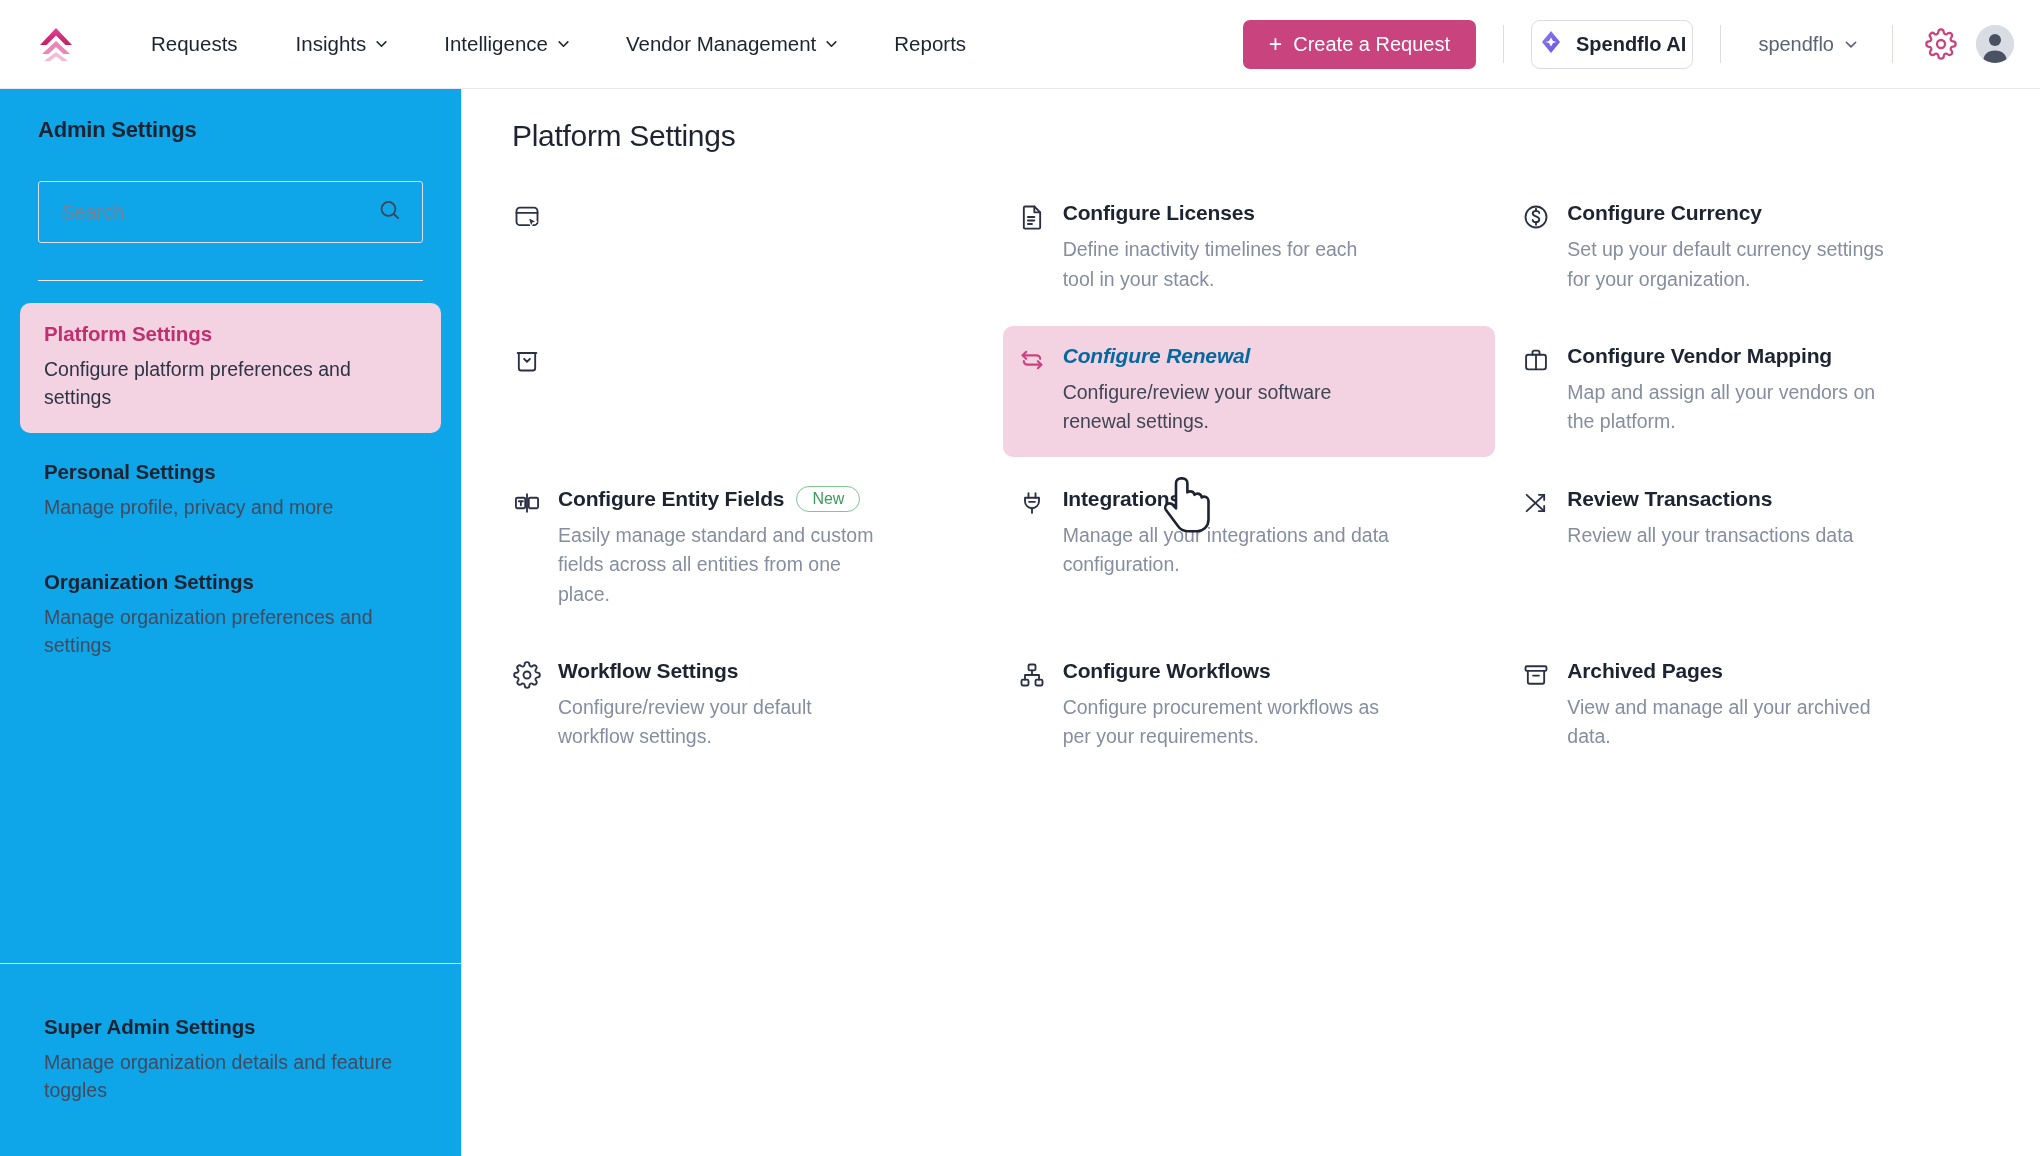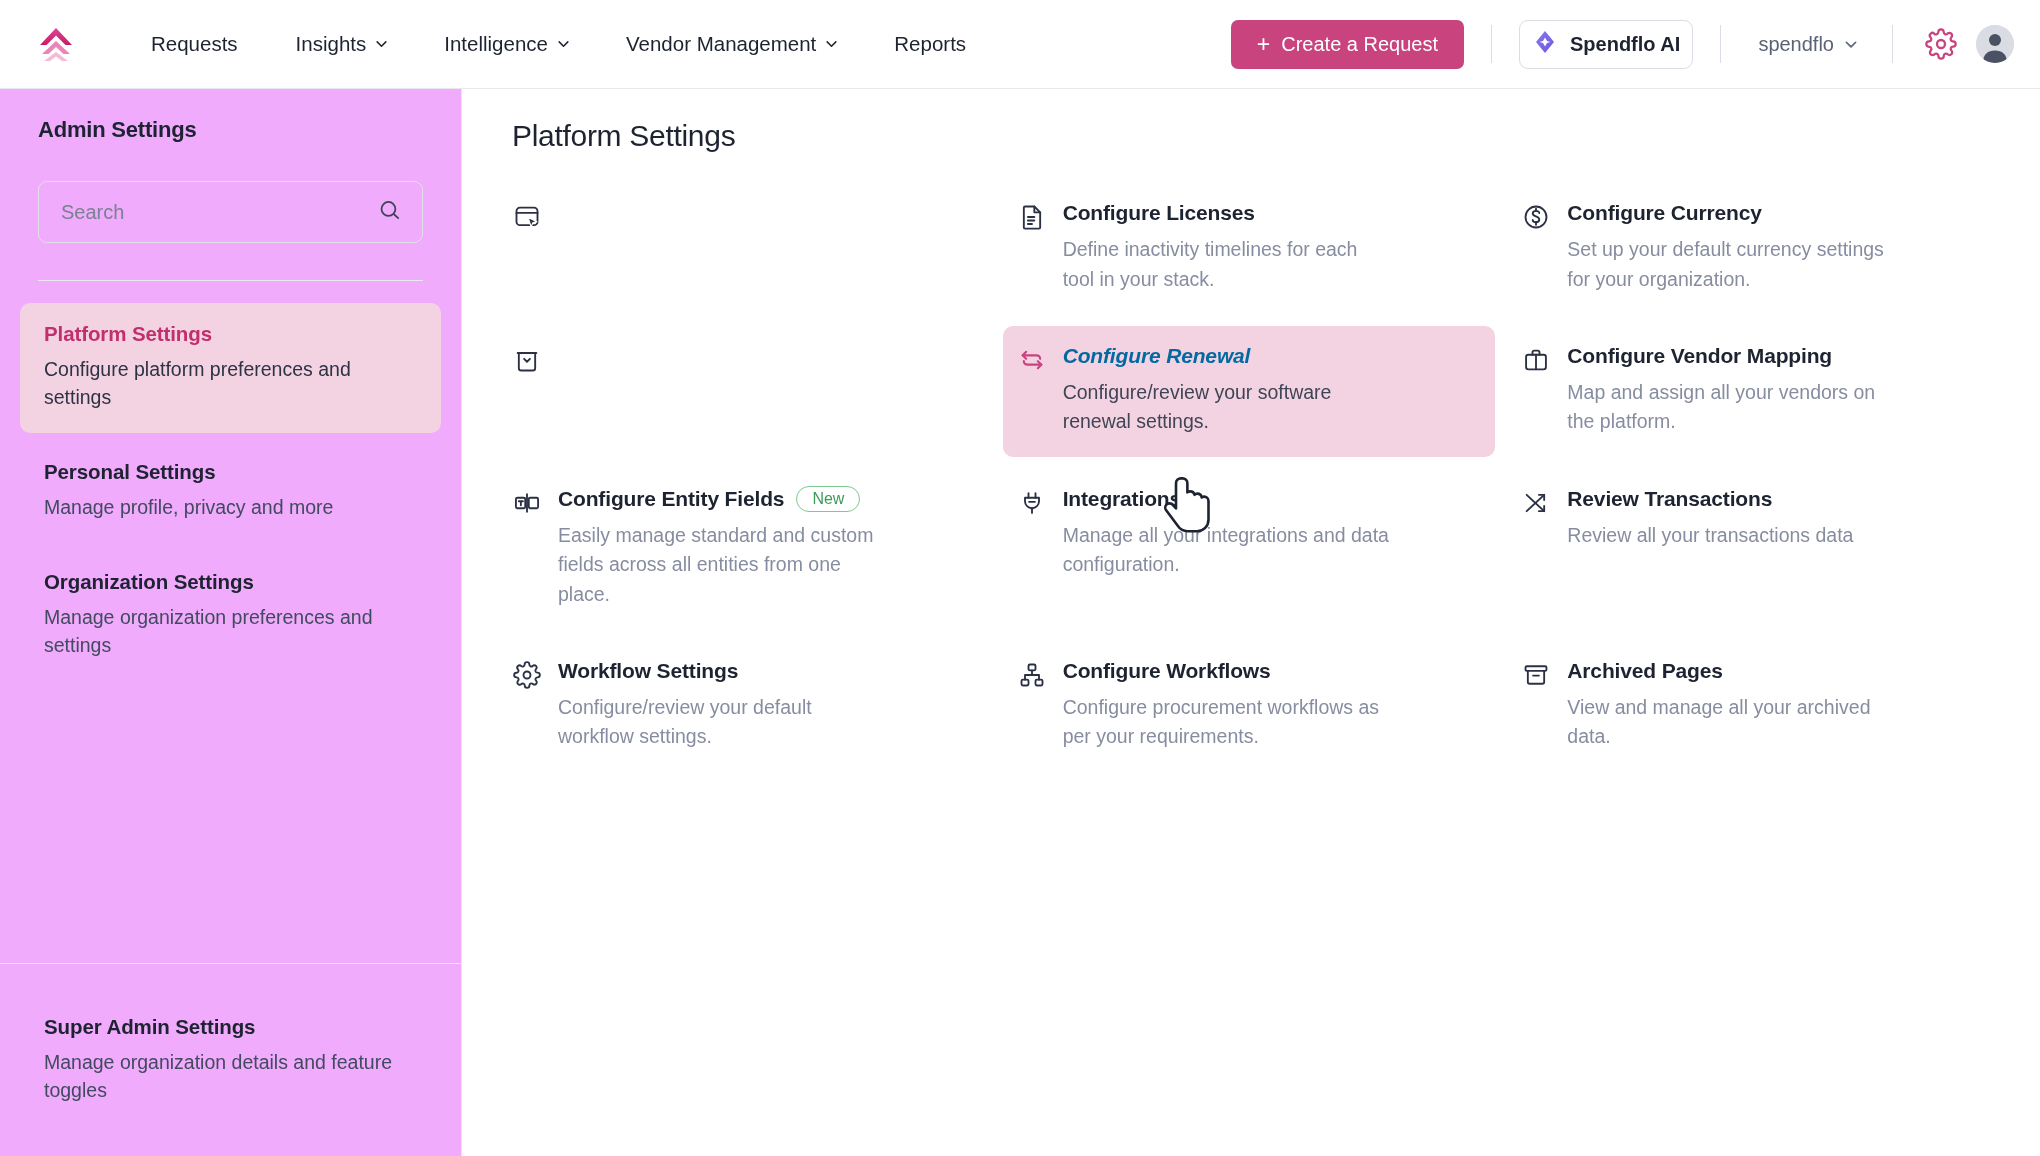--- a/index.html
+++ b/index.html
@@ -53,21 +53,21 @@
     cursor: pointer;
     white-space: nowrap;
   }
   .create-btn .plus { font-size: 23px; line-height: 1; font-weight: 400; }
   .vdiv { width:1px; height:38px; background:#dcdce4; margin: 0 27px; }
   .ai-btn {
     background:#fff;
     border:1px solid #dcdce4;
     border-radius: 9px;
     height: 49px;
-    padding: 0 12px;
+    padding: 0 6px;
     font-size: 20px;
     color:#1d2330;
     display:flex; align-items:center; gap:12px;
     cursor:pointer;
     font-weight:600;
     white-space: nowrap;
   }
   .org-select {
     display:flex; align-items:center; gap:10px;
     font-size:20px; color:#5b6275; cursor:pointer;
@@ -85,35 +85,35 @@
   }
 
   
   .body-wrap { display: flex; height: calc(1156px - 89px); }
 
   
   .sidebar {
     width: 462px;
     border-right: 1px solid #e6e6ec;
     display:flex; flex-direction: column;
-    background:#f0abfc;
+    background:#0ea5e9;
     position: relative;
   }
   .sidebar-title {
     font-size: 22px;
     font-weight: 700;
     color:#1d2330;
     padding: 28px 0 0 38px;
     letter-spacing: -0.2px;
   }
   .search-box {
     margin: 38px 38px 0 38px;
     height: 62px;
     border: 1px solid #e0e0e8;
-    border-radius: 9px;
+    border-radius: 3px;
     display:flex; align-items:center;
     padding: 0 20px 0 22px;
     cursor: text;
   }
   .search-box input {
     flex:1; border:none; outline:none;
     font-size: 20px; color:#1d2330;
     font-family: inherit;
     background: transparent;
   }

